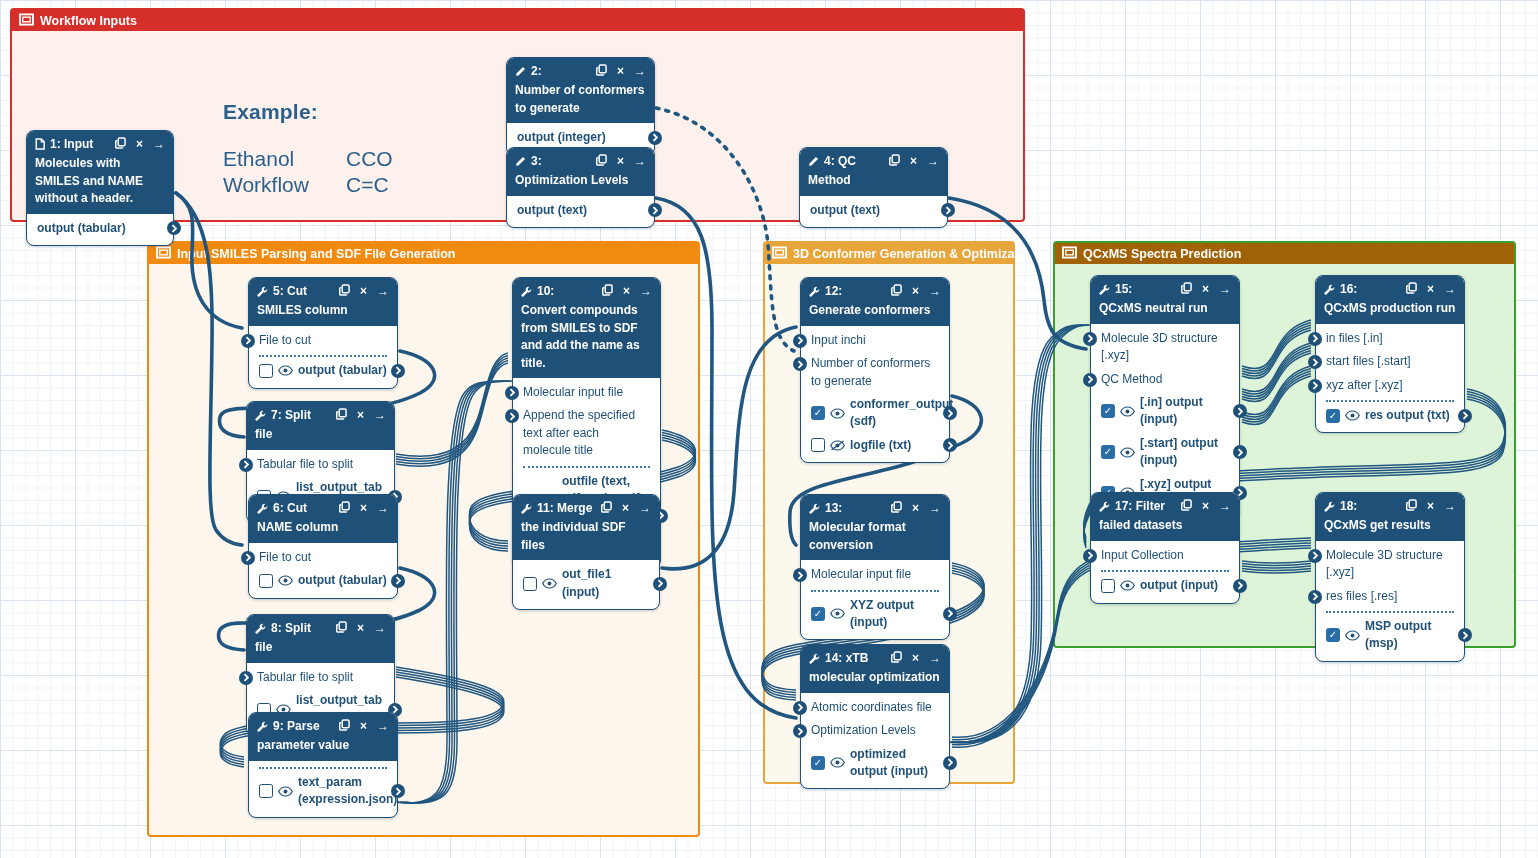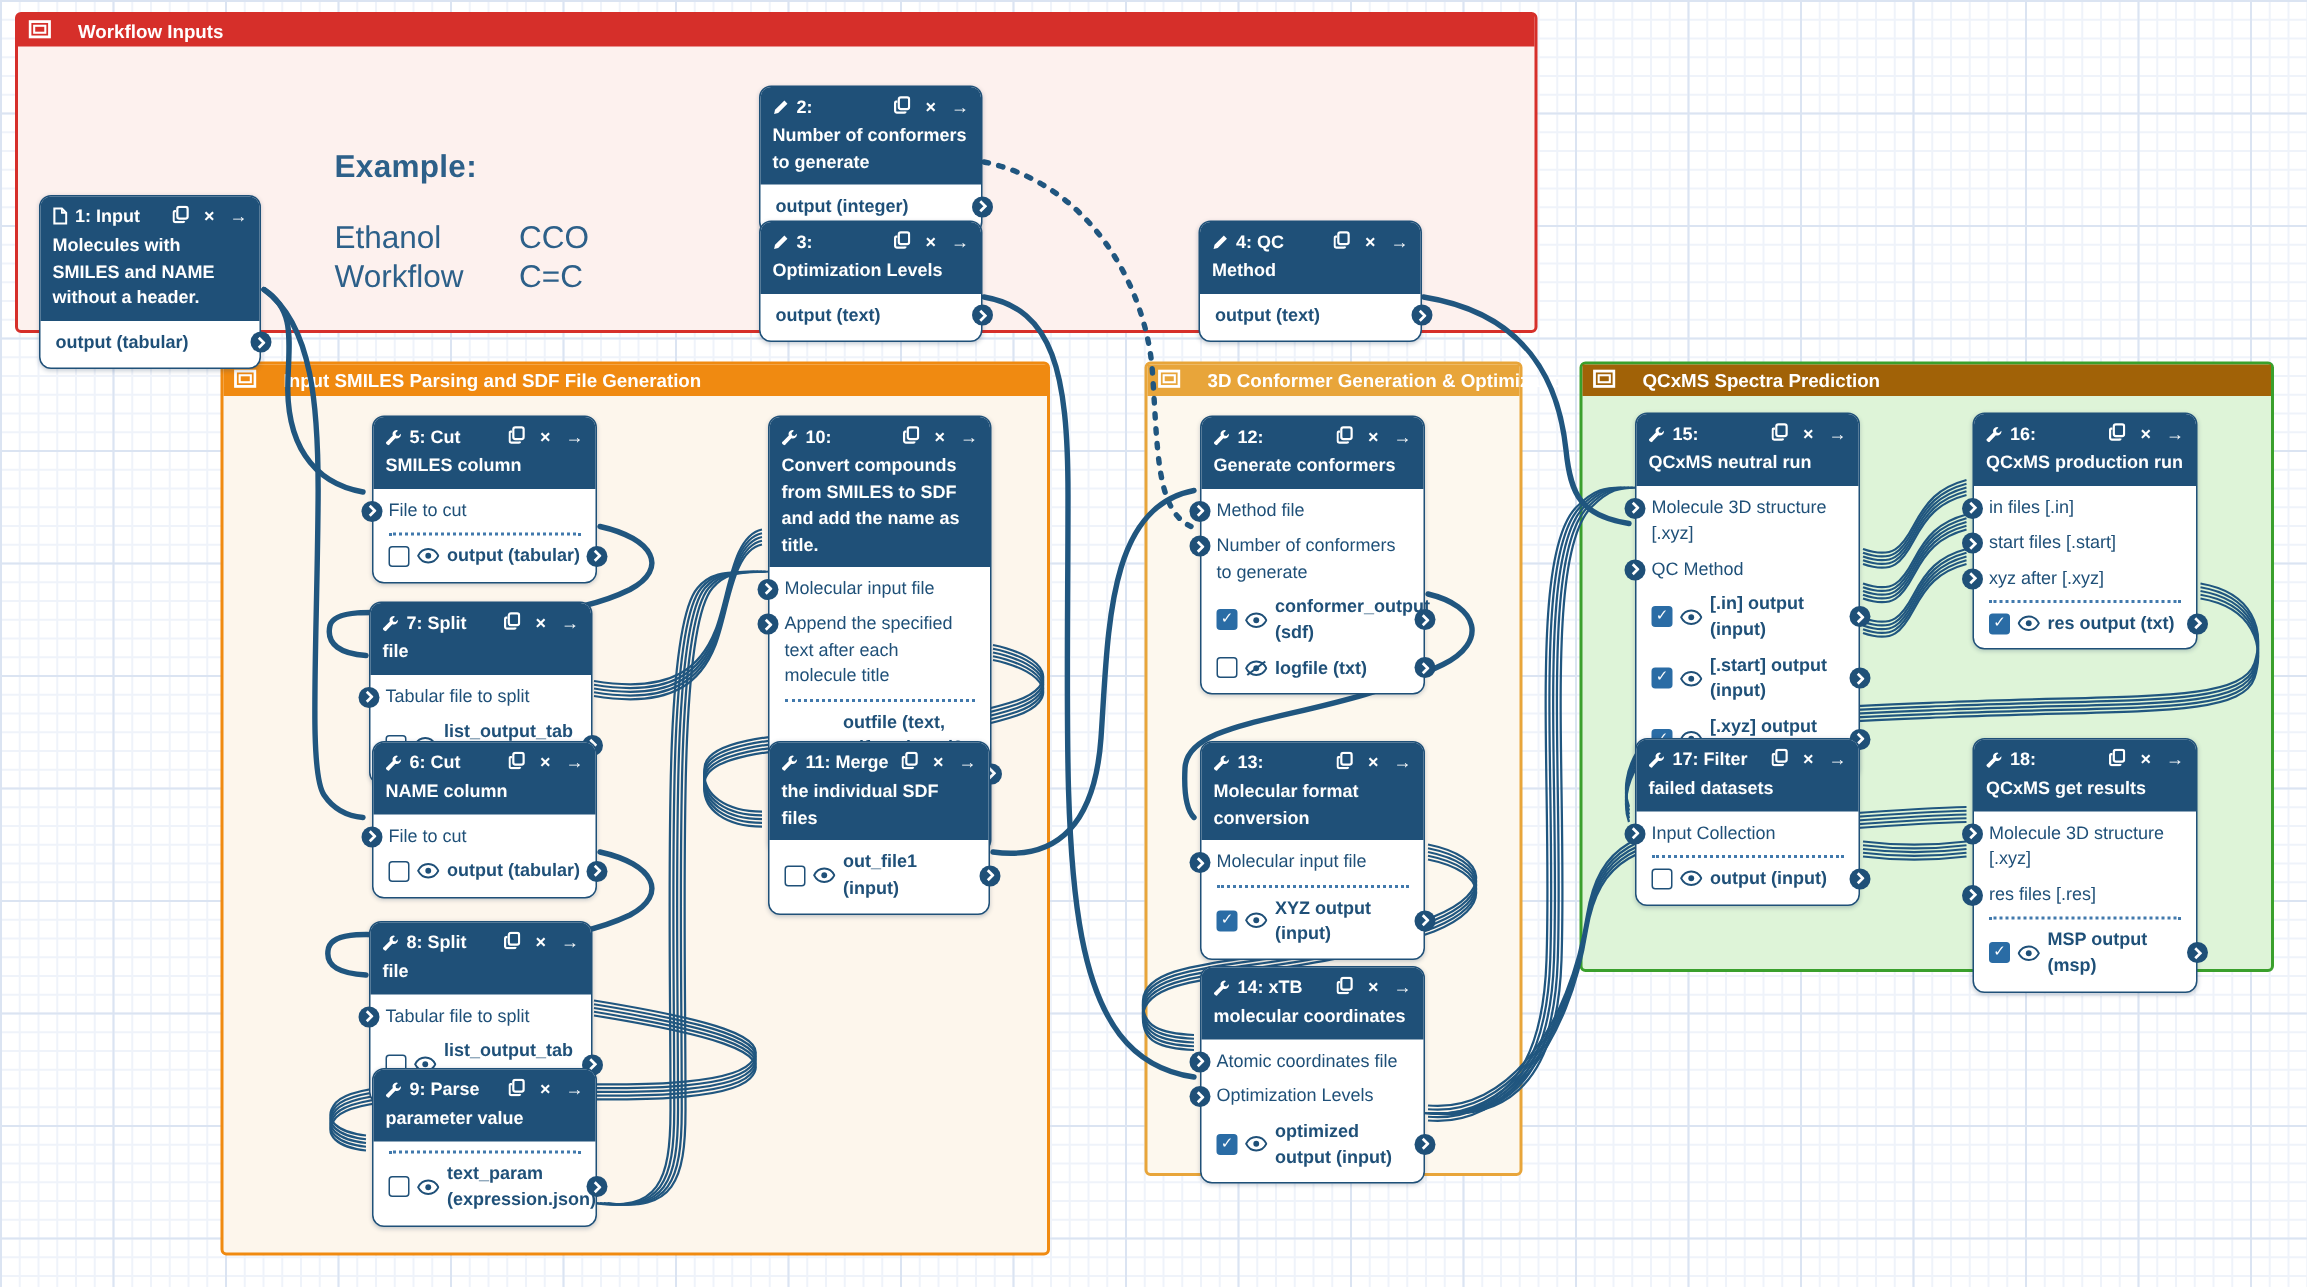--- a/index.html
+++ b/index.html
@@ -9,21 +9,21 @@
     background-color:#ffffff;
     background-image:
       linear-gradient(#dbe4f2 1px, transparent 1px),
       linear-gradient(90deg,#dbe4f2 1px, transparent 1px),
       linear-gradient(#eff3fa 1px, transparent 1px),
       linear-gradient(90deg,#eff3fa 1px, transparent 1px);
     background-size:75px 75px,75px 75px,12.5px 12.5px,12.5px 12.5px;
   }
   
   .grp{position:absolute;border-radius:4px;border:2px solid;z-index:1;box-sizing:border-box;}
-  .ghead{height:21px;display:flex;align-items:center;gap:18px;padding:0 7px;color:#fff;
+  .ghead{height:21px;display:flex;align-items:center;gap:6px;padding:0 7px;color:#fff;
          font-size:12.5px;font-weight:bold;white-space:nowrap;text-align:center;}
   .grp.red{border-color:#d62f2a;background:#fdf1ee;}
   .grp.red .ghead{background:#d62f2a;}
   .grp.orange{border-color:#f08a11;background:#fdf6ec;}
   .grp.orange .ghead{background:#f08a11;}
   .grp.amber{border-color:#e8a53a;background:#fdf8ee;}
   .grp.amber .ghead{background:#e8a53a;}
   .grp.green{border-color:#3aa02c;background:#def4d8;}
   .grp.green .ghead{background:#a16207;}
   
@@ -589,21 +589,21 @@
       </span>
     <span class="nicon"><svg width="11" height="11" viewBox="0 0 16 16">
           <path d="M10.8 1a4 4 0 0 0-3.7 5.4 L1.6 11.9a1.9 1.9 0 1 0 2.6 2.6 L9.6 9a4 4 0 0 0 5.3-4.5 L12.6 6.8 10.2 6.3 9.7 3.9 12 1.6A4 4 0 0 0 10.8 1Z" fill="#fff"></path>
         </svg></span><span>12: Generate conformers</span>
   </div>
   <div class="nbody">
     <div class="row"><span class="conn i">
           <svg width="6" height="9" viewBox="0 0 8 12">
             <path d="M2 1.5 L6.5 6 L2 10.5" stroke="#fff" stroke-width="2.4" fill="none"></path>
           </svg>
-        </span><span>Method file</span></div>
+        </span><span>Input inchi</span></div>
     <div class="row"><span class="conn i">
           <svg width="6" height="9" viewBox="0 0 8 12">
             <path d="M2 1.5 L6.5 6 L2 10.5" stroke="#fff" stroke-width="2.4" fill="none"></path>
           </svg>
         </span><span>Number of conformers to generate</span></div>
     <div class="row out">
         <span class="cb c">✓</span>
         <span class="eye">
           <svg width="15" height="11" viewBox="0 0 20 14">
             <path d="M10 1 C5 1 2 5 1 7 C2 9 5 13 10 13 C15 13 18 9 19 7 C18 5 15 1 10 1 Z" fill="none" stroke="#1f5078" stroke-width="1.6"></path>
@@ -680,21 +680,21 @@
     <span class="nacts">
         <span><svg width="11" height="12" viewBox="0 0 12 13">
             <rect x="3.5" y="1" width="7.5" height="8.5" rx="1.5" fill="none" stroke="#fff" stroke-width="1.6"></rect>
             <path d="M2.5 4 H1.5 A1 1 0 0 0 .8 5 V11 A1.2 1.2 0 0 0 2 12 H7.5 A1 1 0 0 0 8.5 11.2" fill="none" stroke="#fff" stroke-width="1.6"></path>
           </svg></span>
         <span>×</span>
         <span>→</span>
       </span>
     <span class="nicon"><svg width="11" height="11" viewBox="0 0 16 16">
           <path d="M10.8 1a4 4 0 0 0-3.7 5.4 L1.6 11.9a1.9 1.9 0 1 0 2.6 2.6 L9.6 9a4 4 0 0 0 5.3-4.5 L12.6 6.8 10.2 6.3 9.7 3.9 12 1.6A4 4 0 0 0 10.8 1Z" fill="#fff"></path>
-        </svg></span><span>14: xTB molecular coordinates</span>
+        </svg></span><span>14: xTB molecular optimization</span>
   </div>
   <div class="nbody">
     <div class="row"><span class="conn i">
           <svg width="6" height="9" viewBox="0 0 8 12">
             <path d="M2 1.5 L6.5 6 L2 10.5" stroke="#fff" stroke-width="2.4" fill="none"></path>
           </svg>
         </span><span>Atomic coordinates file</span></div>
     <div class="row"><span class="conn i">
           <svg width="6" height="9" viewBox="0 0 8 12">
             <path d="M2 1.5 L6.5 6 L2 10.5" stroke="#fff" stroke-width="2.4" fill="none"></path>

